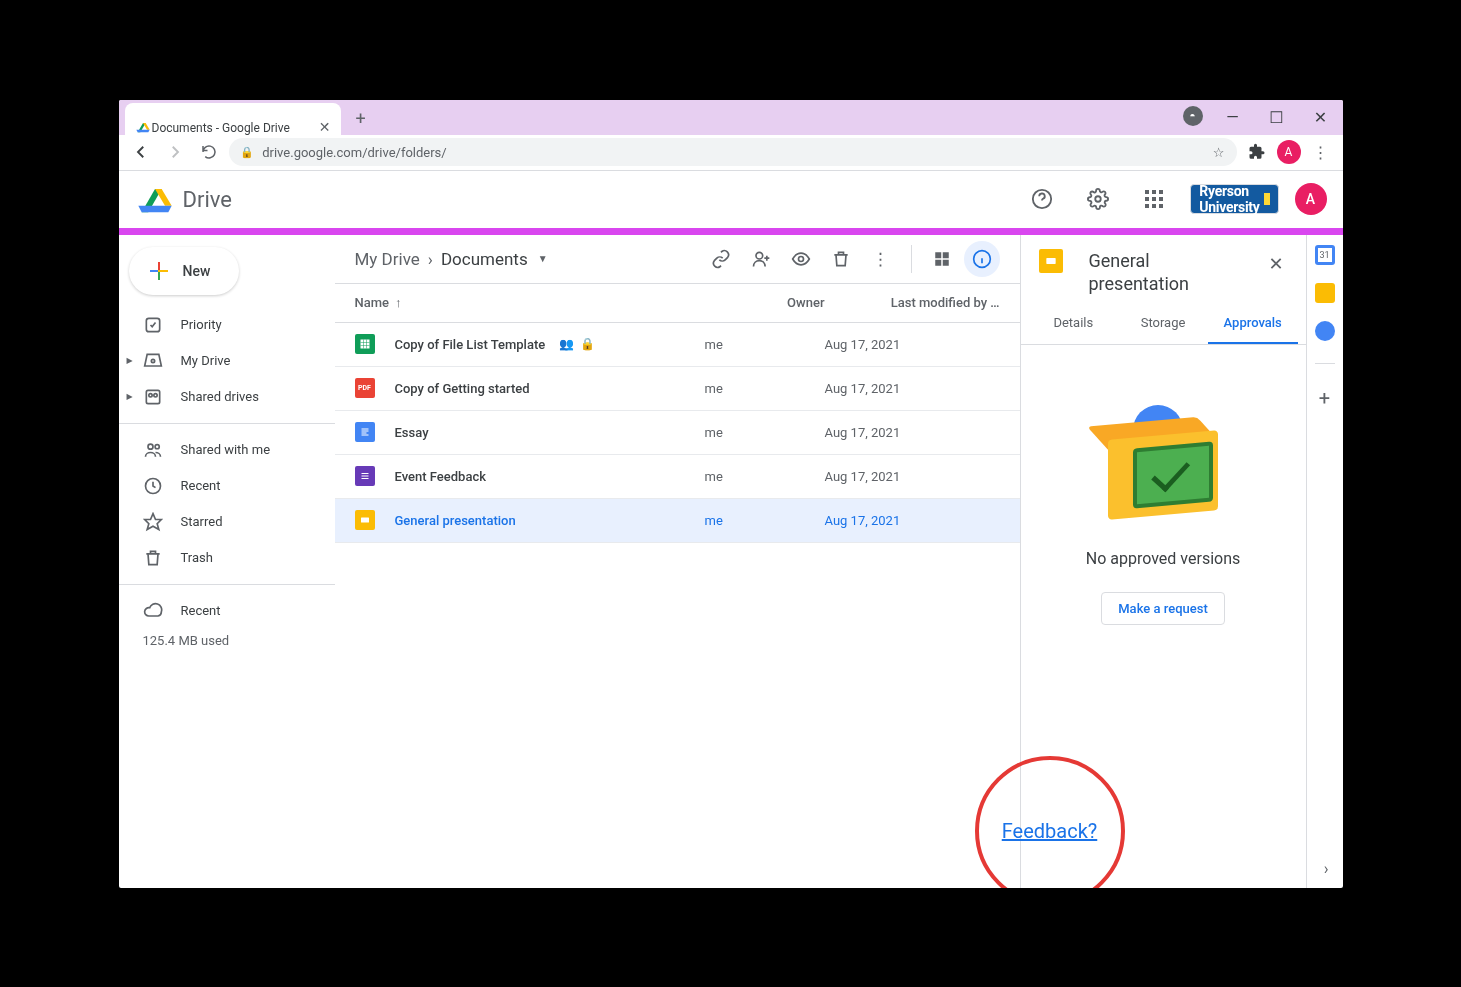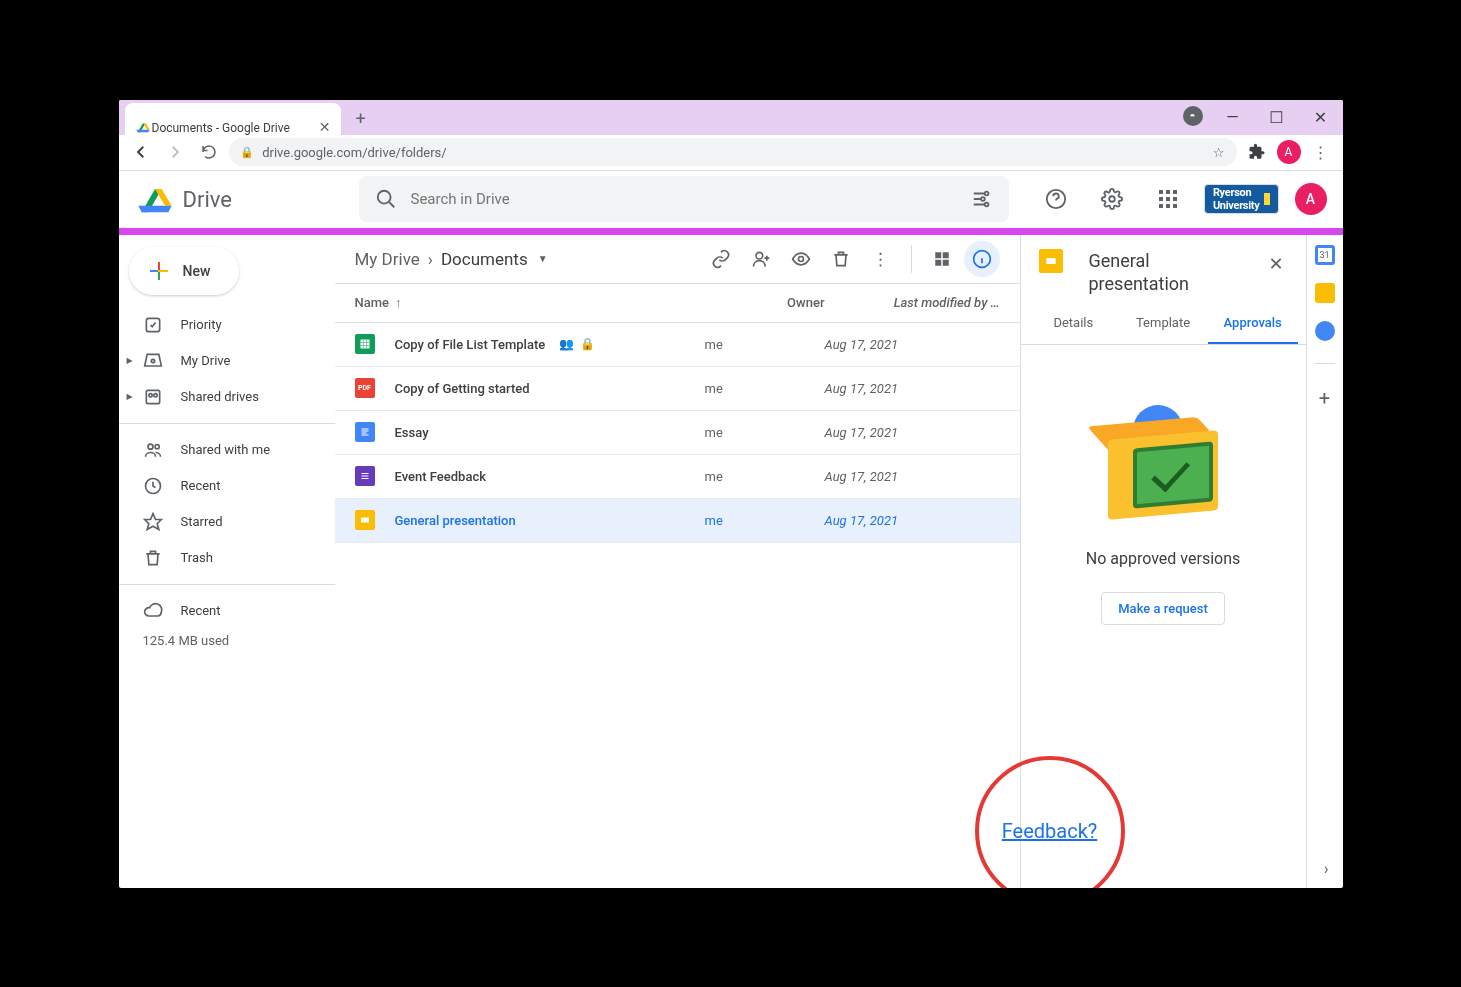--- a/index.html
+++ b/index.html
@@ -26,21 +26,21 @@
 
 .app-header { height: 64px; display: flex; align-items: center; padding: 0 16px; gap: 24px; border-bottom: 7px solid #d946ef; }
 .logo { display: flex; align-items: center; gap: 8px; font-size: 22px; color: #5f6368; width: 200px; }
 .drive-triangle { width: 40px; height: 40px; }
 .search-wrap { flex: 1; max-width: 650px; height: 46px; background: #f1f3f4; border-radius: 8px; display: flex; align-items: center; padding: 0 16px; gap: 14px; color: #5f6368; }
 .search-wrap input { border: none; background: transparent; outline: none; font-size: 15px; flex: 1; color: #3c4043; }
 .header-right { margin-left: auto; display: flex; align-items: center; gap: 16px; }
 .hdr-icon { width: 40px; height: 40px; display: flex; align-items: center; justify-content: center; color: #5f6368; border-radius: 50%; cursor: pointer; }
 .apps-grid { display: grid; grid-template-columns: repeat(3,4px); grid-template-rows: repeat(3,4px); gap: 3px; }
 .apps-grid span { background: #5f6368; }
-.org-badge { height: 30px; padding: 0 8px; border: 1px solid #dadce0; border-radius: 4px; display:flex;align-items:center; background: #135aa0; color:#fff; font-size:11px; font-weight:bold; letter-spacing:-0.3px; white-space:pre-line; text-align:left;}
+.org-badge { height: 30px; padding: 0 8px; border: 1px solid #dadce0; border-radius: 4px; display:flex;align-items:center; background: #135aa0; color:#fff; font-size:14px; font-weight:bold; letter-spacing:-0.3px; white-space:pre-line; text-align:left;}
 .avatar-lg { width: 32px; height: 32px; border-radius: 50%; background: #e91e63; color: #fff; display: flex; align-items: center; justify-content: center; font-size: 14px; font-weight:500;}
 
 
 .app-body { display: flex; height: calc(100% - 135px); position: relative; }
 
 
 .sidebar { width: 216px; padding: 8px 0; display: flex; flex-direction: column; }
 .new-btn { margin: 4px 0 12px 10px; width: 110px; height: 48px; border-radius: 24px; background: #fff; box-shadow: 0 1px 3px rgba(0,0,0,.2); display: flex; align-items: center; gap: 12px; padding: 0 18px; font-size: 14px; color: #3c4043; cursor: pointer; font-weight:500;}
 .nav-item { height: 36px; display: flex; align-items: center; gap: 18px; padding: 0 12px 0 24px; font-size: 13px; color: #3c4043; border-radius: 0 18px 18px 0; cursor: pointer; margin-right:12px; position:relative;}
 .nav-item .tri { position:absolute; left:8px; font-size:8px; color:#5f6368;}
@@ -56,21 +56,21 @@
 .bc-current { color:#3c4043;}
 .bc-caret { font-size:10px; color:#5f6368; margin-left:2px;}
 .action-icons { margin-left: auto; display: flex; gap: 4px; align-items:center;}
 .act-icon { width: 36px; height: 36px; display: flex; align-items: center; justify-content: center; color: #5f6368; border-radius: 50%; cursor: pointer; }
 .act-icon.active { background:#e8f0fe; color:#1a73e8;}
 .vdiv { width:1px; height:28px; background:#dadce0; margin:0 8px;}
 
 .table-header { display: flex; padding: 0 20px; height: 40px; align-items: center; font-size: 13px; color: #5f6368; font-weight:500; border-top:1px solid #dadce0; border-bottom:1px solid #dadce0;text-align:right;}
 .col-name { flex: 0 0 350px; display:flex; align-items:center; gap:6px;}
 .col-owner { flex: 0 0 120px; }
-.col-mod { flex: 1; font-style: italic; }
+.col-mod { flex: 1; }
 
 .file-row { display: flex; padding: 0 20px; height: 44px; align-items: center; font-size: 13px; color: #3c4043; border-bottom: 1px solid #e8eaed; cursor: pointer;}
 .file-row.selected { background: #e8f0fe; color: #1a73e8; }
 .file-row.selected .col-owner, .file-row.selected .col-mod { color:#1a73e8;}
 .file-row .col-owner, .file-row .col-mod { color:#5f6368;}
 .ficon { width:20px; height:20px; margin-right:14px; border-radius:2px; display:flex;align-items:center;justify-content:center;font-size:11px;color:#fff;font-weight:bold;}
 .fname { font-weight:500;}
 .meta-icons { margin-left:8px; display:flex; gap:6px; color:#80868b; font-size:12px;}
 
 
@@ -164,34 +164,20 @@
 
   <div class="app-header">
     <div class="logo">
       <svg class="drive-triangle" viewBox="0 0 48 48">
           <polygon points="8,40 16,40 32,12 24,12" fill="#0f9d58"></polygon>
           <polygon points="24,12 32,12 44,32 36,32" fill="#fbbc04"></polygon>
           <polygon points="8,40 4,32 36,32 44,32 40,40" fill="#4285f4"></polygon>
         </svg>
       <span>Drive</span>
     </div>
-    <div class="search-wrap">
-      <svg width="22" height="22" viewBox="0 0 24 24" fill="none" stroke="#5f6368" stroke-width="2">
-          <circle cx="10" cy="10" r="7"></circle>
-          <path d="M21 21l-6-6"></path>
-        </svg>
-      <input placeholder="Search in Drive" style="">
-      <svg width="22" height="22" viewBox="0 0 24 24" fill="#5f6368">
-          <path d="M3 6h12M3 12h8M3 18h12M19 4v4m-2-2h4M19 16v4m-2-2h4"></path>
-          <path d="M3 6h12M3 12h8M3 18h12" stroke="#5f6368" stroke-width="2"></path>
-          <circle cx="17" cy="6" r="2" fill="none" stroke="#5f6368" stroke-width="2"></circle>
-          <circle cx="13" cy="12" r="2" fill="none" stroke="#5f6368" stroke-width="2"></circle>
-          <circle cx="17" cy="18" r="2" fill="none" stroke="#5f6368" stroke-width="2"></circle>
-        </svg>
-    </div>
     <div class="header-right">
       <div class="hdr-icon">
           <svg width="22" height="22" viewBox="0 0 24 24" fill="none" stroke="#5f6368" stroke-width="2">
             <circle cx="12" cy="12" r="10"></circle>
             <path d="M9 9a3 3 0 1 1 4 2.8c-.7.4-1 1-1 1.7M12 17h.01"></path>
           </svg>
         </div>
       <div class="hdr-icon">
           <svg width="22" height="22" viewBox="0 0 24 24" fill="none" stroke="#5f6368" stroke-width="2">
             <circle cx="12" cy="12" r="3"></circle>
@@ -443,21 +429,21 @@
           <div class="ficon" style="background:#fbbc04;width:24px;height:24px;">
               <svg width="14" height="14" viewBox="0 0 24 24" fill="#fff">
                 <rect x="4" y="7" width="16" height="10" rx="1"></rect>
               </svg>
             </div>
           <div class="details-title">General presentation</div>
           <div class="details-close">✕</div>
         </div>
         <div class="dtabs">
           <div class="dtab">Details</div>
-          <div class="dtab">Template</div>
+          <div class="dtab">Storage</div>
           <div class="dtab active">Approvals</div>
         </div>
         <div class="approv-body">
           <div class="approv-img">
             <div class="ball"></div>
             <div class="box3d-top"></div>
             <div class="box3d"></div>
             <div class="checkbox"></div>
           </div>
           <div class="approv-text">No approved versions</div>

